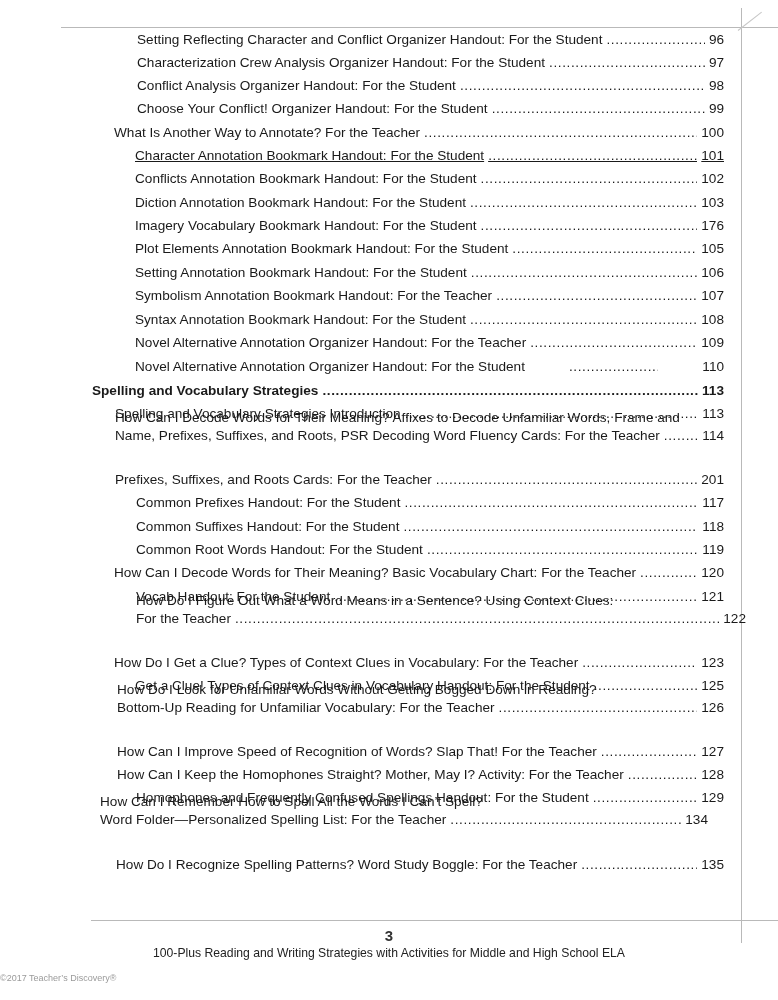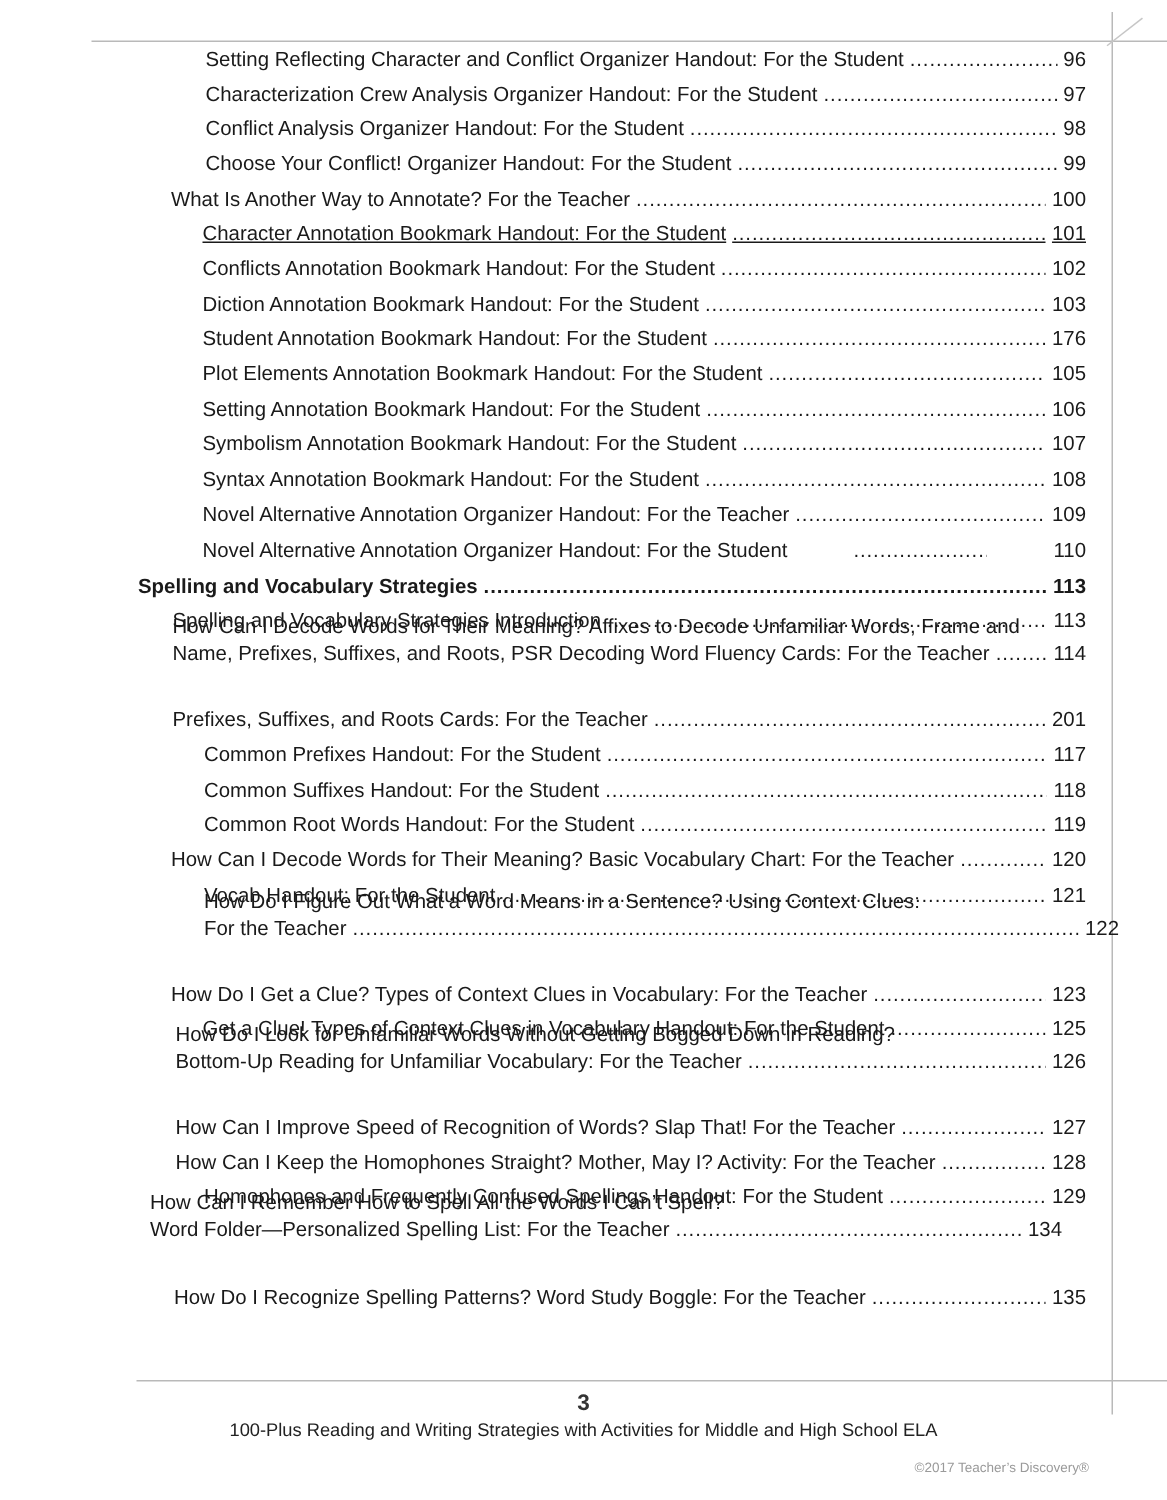--- a/index.html
+++ b/index.html
@@ -24,21 +24,21 @@
     }
     .entry .leader::before { content: "........................................................................................................................................................................................................................................"; }
     .entry .page { flex: 0 0 auto; text-align: right; }
     .entry.bold { font-weight: bold; }
     .entry.two-line { flex-direction: column; align-items: stretch; }
     .entry.two-line .line1 { display: block; }
     .entry.two-line .line2 { display: flex; align-items: flex-end; }
 
     .footer-page { position: absolute; left: 0; width: 778px; top: 927px; text-align: center; font-size: 15px; font-weight: bold; color: #333; }
     .footer-title { position: absolute; left: 0; width: 778px; top: 946px; text-align: center; font-size: 12.2px; color: #222; }
-    .footer-copy { position: absolute; left: 0; width: 726px; top: 973px; text-align: right; font-size: 9px; color: #9a9a9a; }
+    .footer-copy { position: absolute; left: 0; width: 726px; top: 973px; text-align: left; font-size: 9px; color: #9a9a9a; }
   </style>
 </head>
 <body>
 
 <div class="rule-top"></div>
 <div class="rule-right"></div>
 <div class="crop-diag"></div>
 
 <div class="toc" id="toc">
     <div class="entry" style="top: -6px; left: 137px; width: 587px;">
@@ -75,36 +75,36 @@
       <span class="text">Conflicts Annotation Bookmark Handout: For the Student</span>
       <span class="leader"></span>
       <span class="page">102</span>
     </div>
     <div class="entry" style="top: 157px; left: 135px; width: 589px;">
       <span class="text">Diction Annotation Bookmark Handout: For the Student</span>
       <span class="leader"></span>
       <span class="page">103</span>
     </div>
     <div class="entry" style="top: 180px; left: 135px; width: 589px;">
-      <span class="text">Student Annotation Bookmark Handout: For the Student</span>
+      <span class="text">Imagery Vocabulary Bookmark Handout: For the Student</span>
       <span class="leader"></span>
       <span class="page">176</span>
     </div>
     <div class="entry" style="top: 203px; left: 135px; width: 589px;">
       <span class="text">Plot Elements Annotation Bookmark Handout: For the Student</span>
       <span class="leader"></span>
       <span class="page">105</span>
     </div>
     <div class="entry" style="top: 227px; left: 135px; width: 589px;">
       <span class="text">Setting Annotation Bookmark Handout: For the Student</span>
       <span class="leader"></span>
       <span class="page">106</span>
     </div>
     <div class="entry" style="top: 250px; left: 135px; width: 589px;">
-      <span class="text">Symbolism Annotation Bookmark Handout: For the Student</span>
+      <span class="text">Symbolism Annotation Bookmark Handout: For the Teacher</span>
       <span class="leader"></span>
       <span class="page">107</span>
     </div>
     <div class="entry" style="top: 274px; left: 135px; width: 589px;">
       <span class="text">Syntax Annotation Bookmark Handout: For the Student</span>
       <span class="leader"></span>
       <span class="page">108</span>
     </div>
     <div class="entry" style="top: 297px; left: 135px; width: 589px;">
       <span class="text">Novel Alternative Annotation Organizer Handout: For the Teacher</span>

